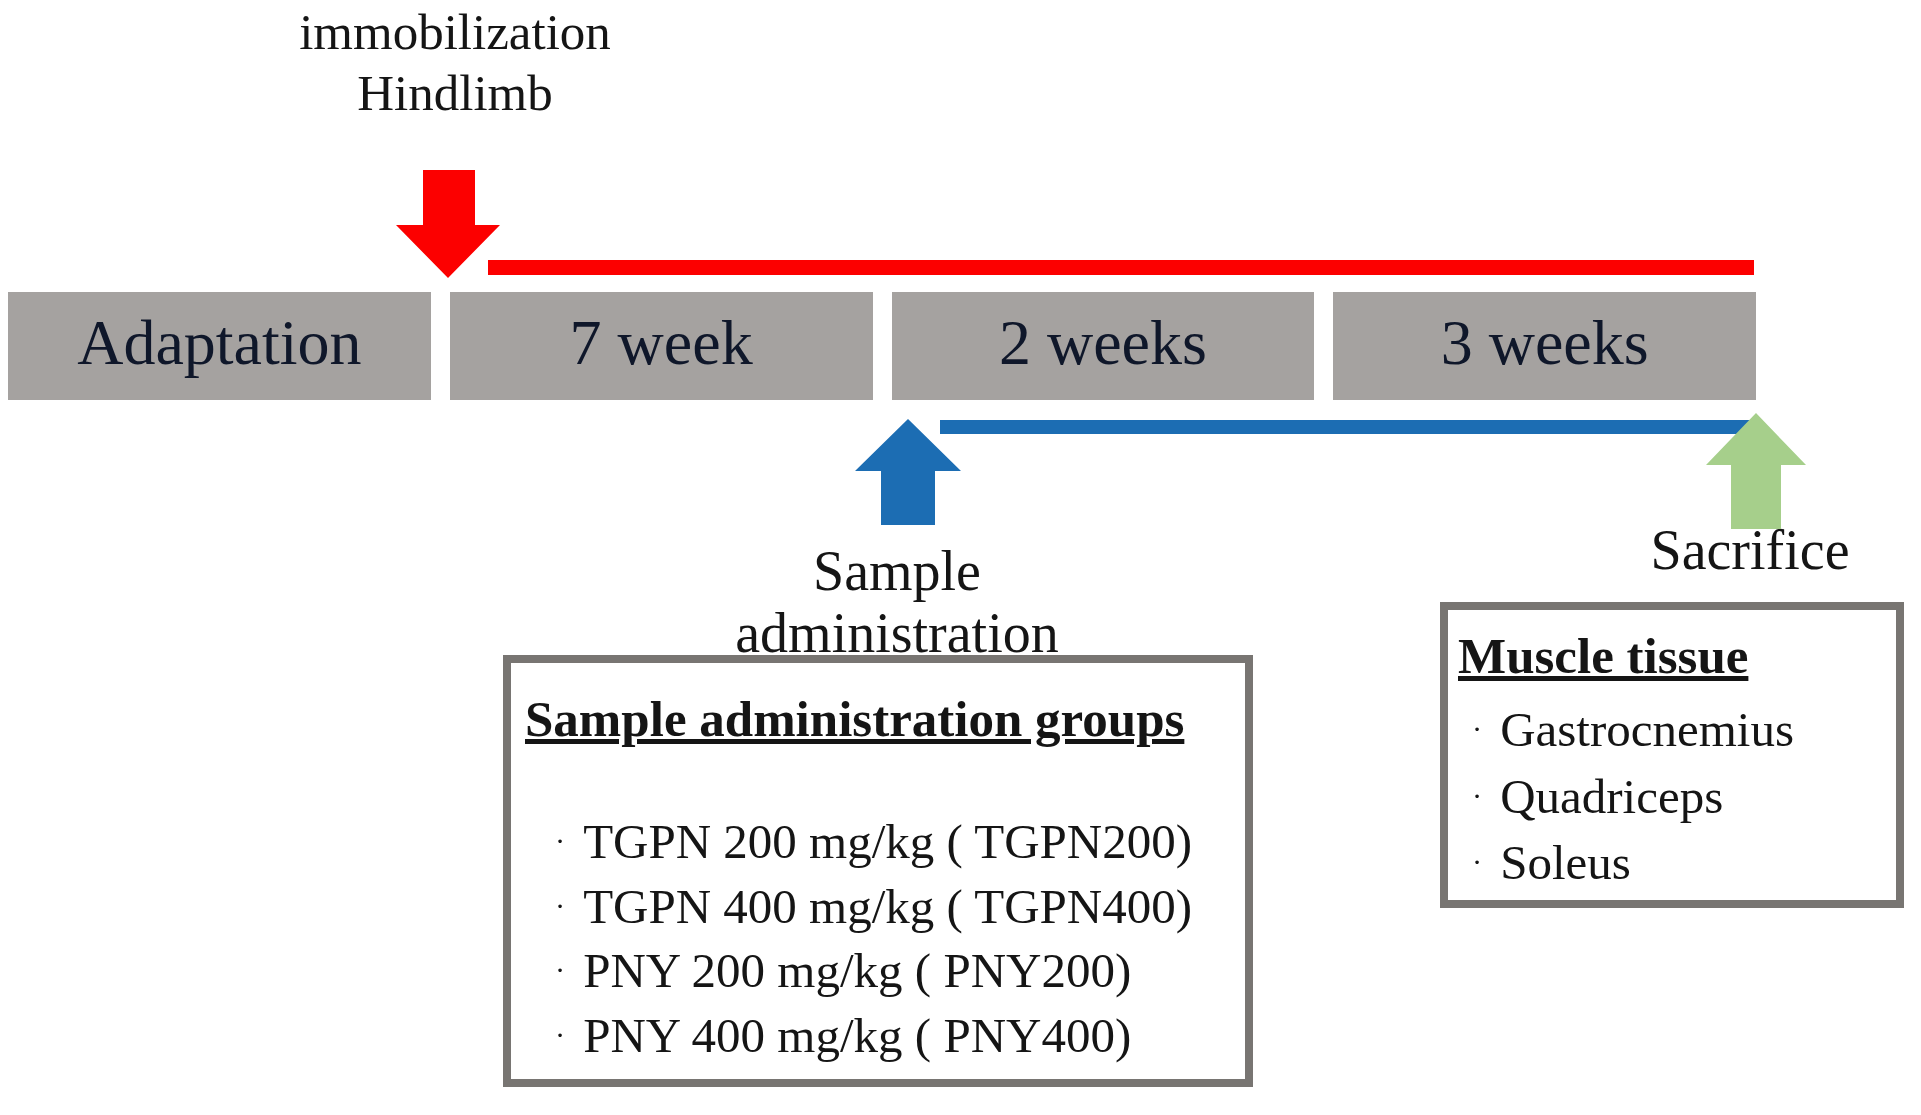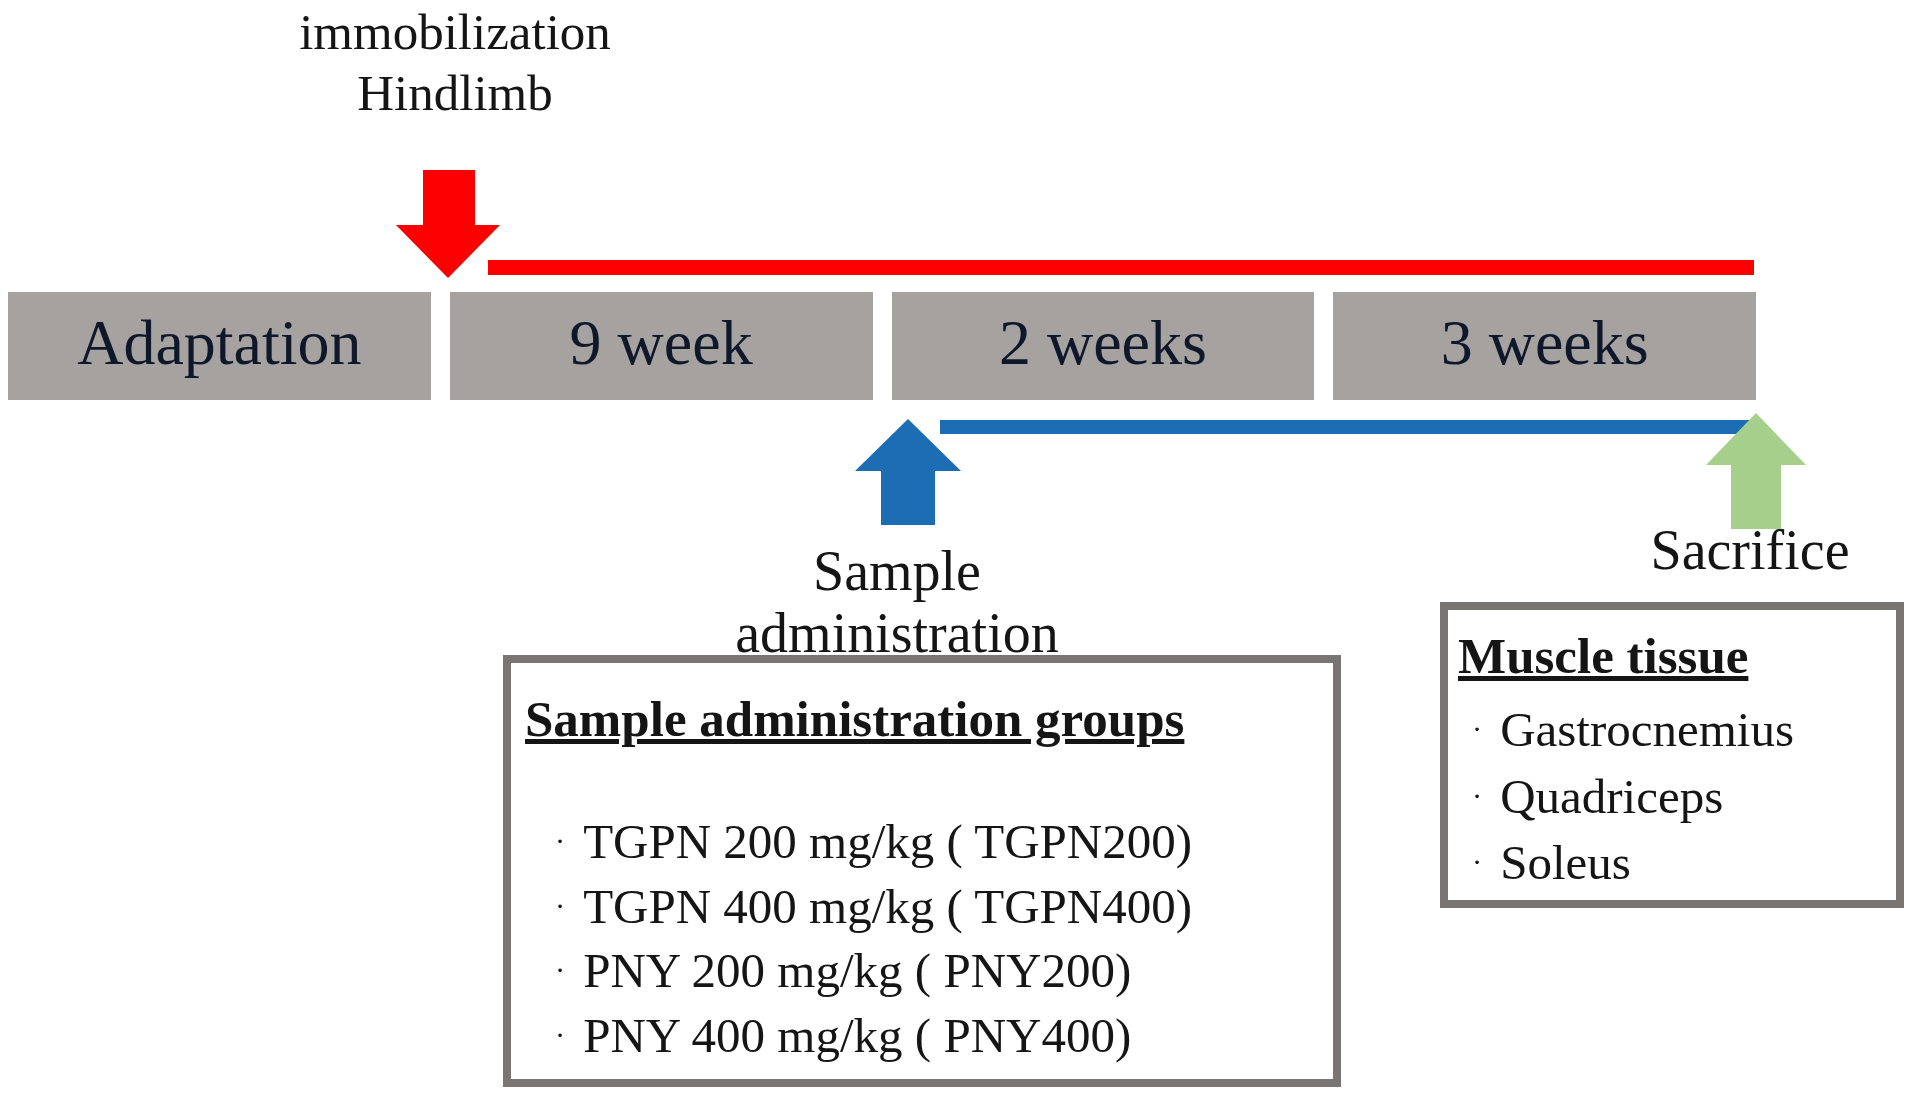--- a/index.html
+++ b/index.html
@@ -40,21 +40,21 @@
 
   
   .sample-admin{left:647px;top:540px;width:500px;font-size:56px;line-height:62px;}
   .sacrifice{left:1590px;top:520px;width:320px;font-size:56px;line-height:1.1;}
 
   
   .obox{
     position:absolute;background:#ffffff;
     border:8px solid #787572;box-sizing:border-box;
   }
-  .sample-box{left:503px;top:655px;width:838px;height:432px;padding:26px 14px 0 14px;}
+  .sample-box{left:503px;top:655px;width:750px;height:432px;padding:26px 14px 0 14px;}
   .muscle-box{left:1440px;top:602px;width:464px;height:306px;padding:16px 10px 0 10px;}
   .obox-title{text-align:left;font-weight:bold;font-size:51px;line-height:60px;text-decoration:underline;}
   .items{font-size:49px;}
   .sample-box .items{margin-top:60px;padding-left:30px;line-height:64px;}
   .muscle-box .items{margin-top:10px;padding-left:14px;line-height:66px;}
   .item{white-space:nowrap;}
   .dot{
     display:inline-block;font-size:0.62em;vertical-align:0.22em;
     margin-right:18px;
   }
@@ -70,21 +70,21 @@
   </div>
 
   <svg class="arr red-arr" viewBox="0 0 104 108" preserveAspectRatio="none">
     <polygon points="27,0 79,0 79,55 104,55 52,108 0,55 27,55" fill="#fc0000"></polygon>
   </svg>
 
   <div class="hline red-line" style="background-color: rgb(252, 0, 0);"></div>
 
   <div class="timeline">
       <div class="phase" style="background-color: rgb(165, 162, 160);">Adaptation</div>
-      <div class="phase" style="background-color: rgb(165, 162, 160);">9 week</div>
+      <div class="phase" style="background-color: rgb(165, 162, 160);">7 week</div>
       <div class="phase" style="background-color: rgb(165, 162, 160);">2 weeks</div>
       <div class="phase" style="background-color: rgb(165, 162, 160);">3 weeks</div>
     </div>
 
   <div class="hline blue-line" style="background-color: rgb(28, 109, 179);"></div>
 
   <svg class="arr blue-arr" viewBox="0 0 106 106" preserveAspectRatio="none">
     <polygon points="53,0 106,52 80,52 80,106 26,106 26,52 0,52" fill="#1c6db3"></polygon>
   </svg>
 

